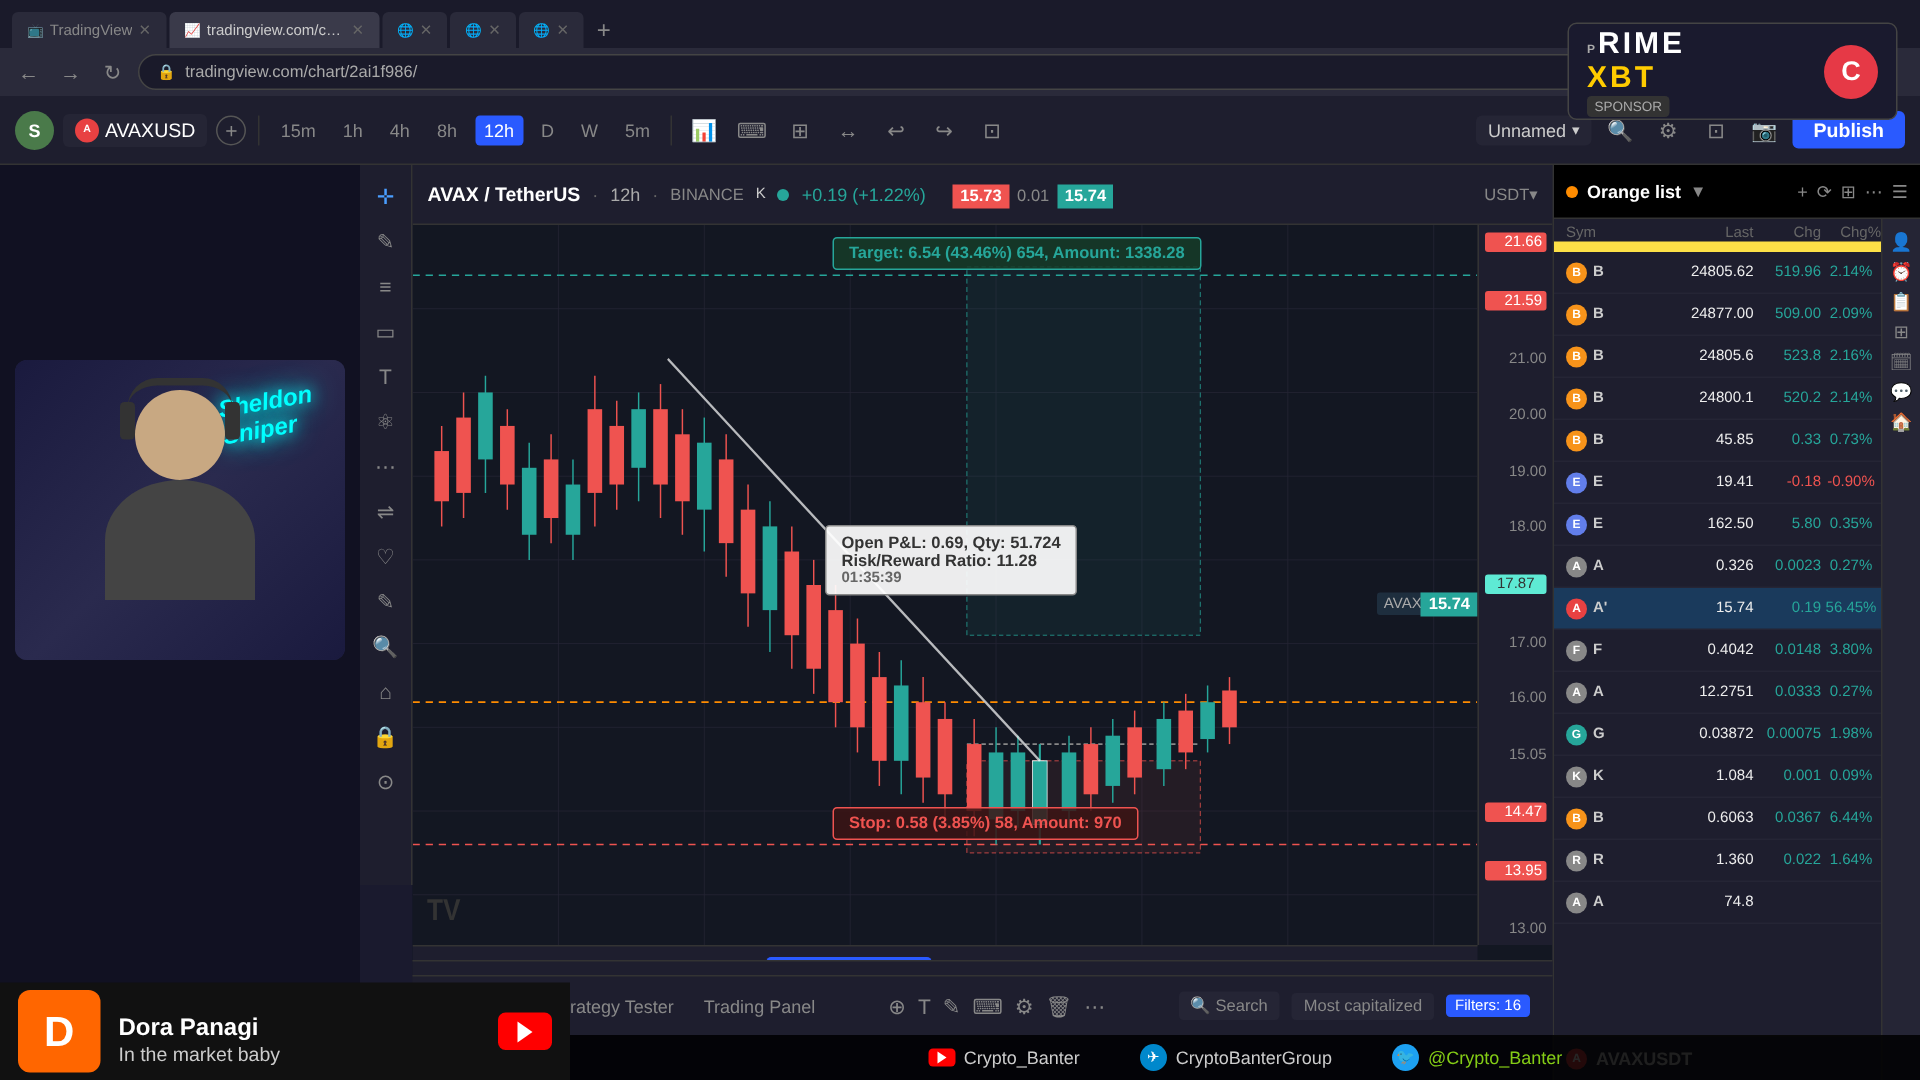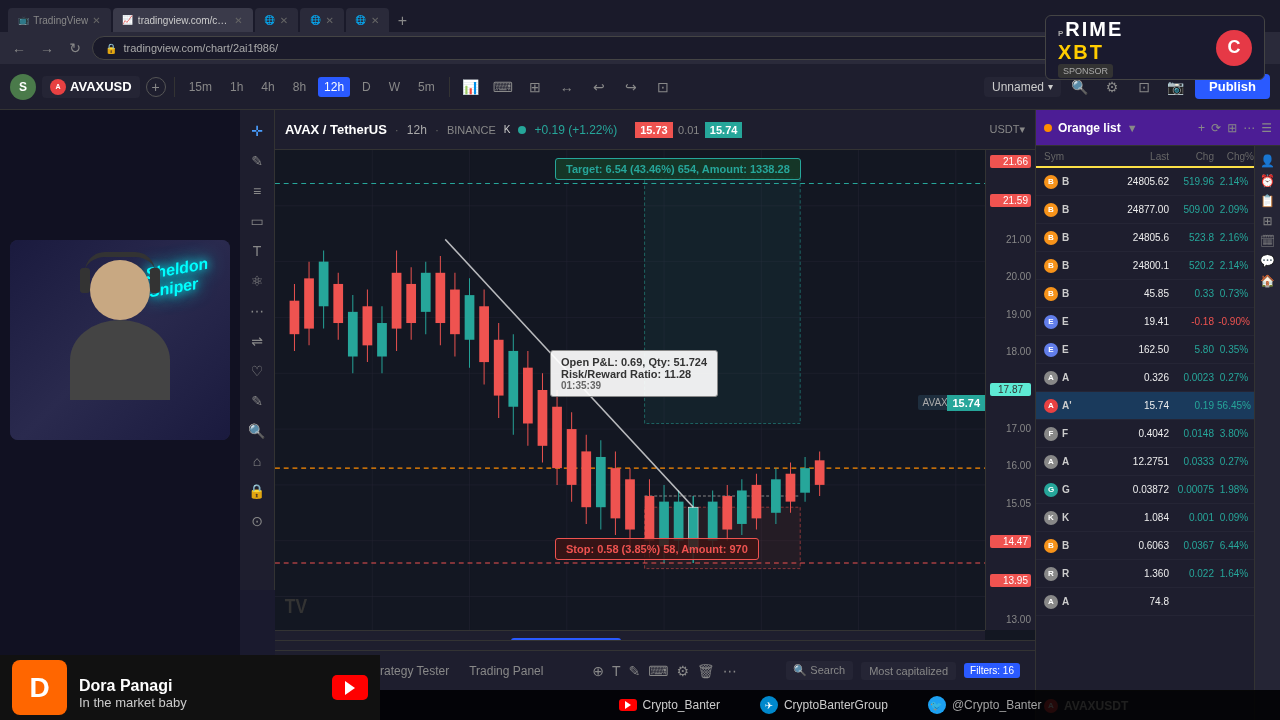--- a/index.html
+++ b/index.html
@@ -293,21 +293,21 @@
       width: 245px;
       bottom: 0;
       background: #1e1e2e;
       border-left: 1px solid #333;
       z-index: 10;
       overflow: hidden;
     }
 
     .watchlist-header {
       height: 36px;
-      background: #4c1d95;
+      background: #000000;
       border-bottom: 1px solid #333;
       display: flex;
       align-items: center;
       padding: 0 8px;
       gap: 6px;
       font-size: 12px;
       color: #ccc;
     }
 
     .orange-dot {
@@ -320,23 +320,23 @@
     .watchlist-title {
       font-weight: bold;
       color: #fff;
       font-size: 12px;
     }
 
     .watchlist-col-headers {
       height: 22px;
       background: #1e1e2e;
       display: flex;
-      align-items: center;
+      align-items: flex-end;
       padding: 0 8px;
-      border-bottom: 2px solid #fde047;
+      border-bottom: 7px solid #fde047;
       font-size: 10px;
       color: #666;
     }
 
     .col-sym { width: 60px; }
     .col-last { width: 65px; text-align: right; }
     .col-chg { width: 45px; text-align: right; }
     .col-chgpct { width: 40px; text-align: right; }
 
     .watchlist-row {
@@ -874,21 +874,21 @@
     </div>
   </div>
 
   <div class="tv-bar">
     <div class="tv-avatar">S</div>
 
     <div class="tv-symbol">
       <div class="tv-symbol-icon">
         <span style="font-size:7px;font-weight:bold;color:white;">A</span>
       </div>
-      <span style="font-size:13px;font-weight:bold;color:#fff;">AVAXUSD</span>
+      <span style="font-size:13px;font-weight:normal;color:#fff;">AVAXUSD</span>
     </div>
     <div class="tv-plus-btn">+</div>
 
     <div class="tv-divider"></div>
 
     <div class="timeframe-btn">15m</div>
     <div class="timeframe-btn">1h</div>
     <div class="timeframe-btn">4h</div>
     <div class="timeframe-btn">8h</div>
     <div class="timeframe-btn active">12h</div>
@@ -1472,15 +1472,15 @@
       <div class="small-triangle"></div>
     </div>
     <span style="font-size:12px;color:#ccc;">Crypto_Banter</span>
   </div>
   <div class="social-item">
     <div class="social-icon-telegram">✈</div>
     <span style="font-size:12px;color:#ccc;">CryptoBanterGroup</span>
   </div>
   <div class="social-item">
     <div class="social-icon-twitter">🐦</div>
-    <span style="font-size:12px;color:#a3a3a3;">@Crypto_Banter</span>
+    <span style="font-size:12px;color:#84cc16;">@Crypto_Banter</span>
   </div>
 </div>
 
 </body></html>

